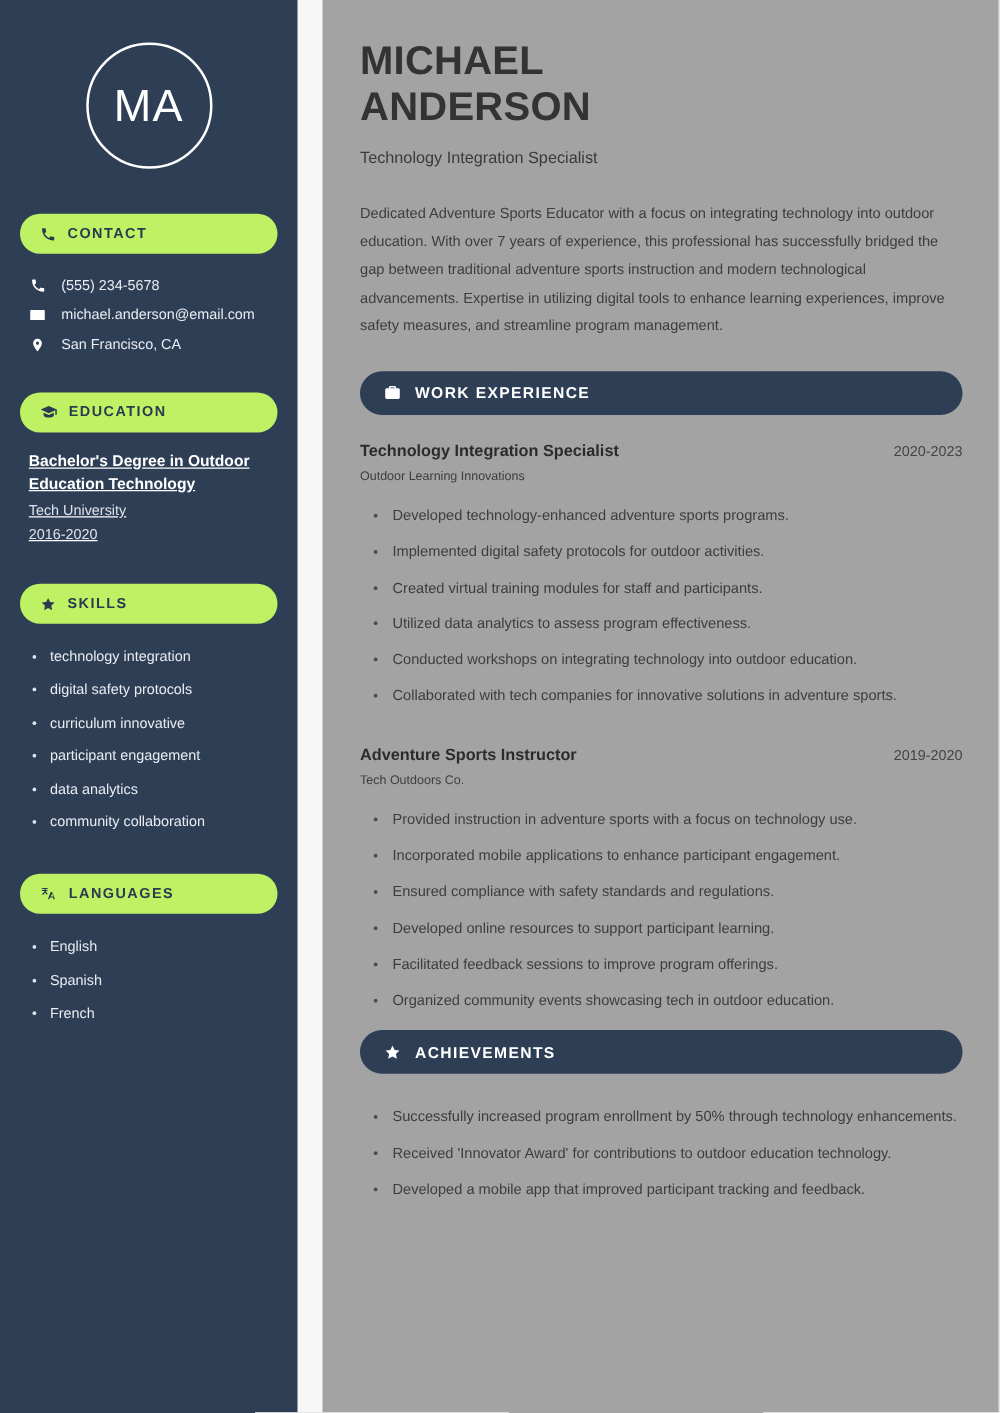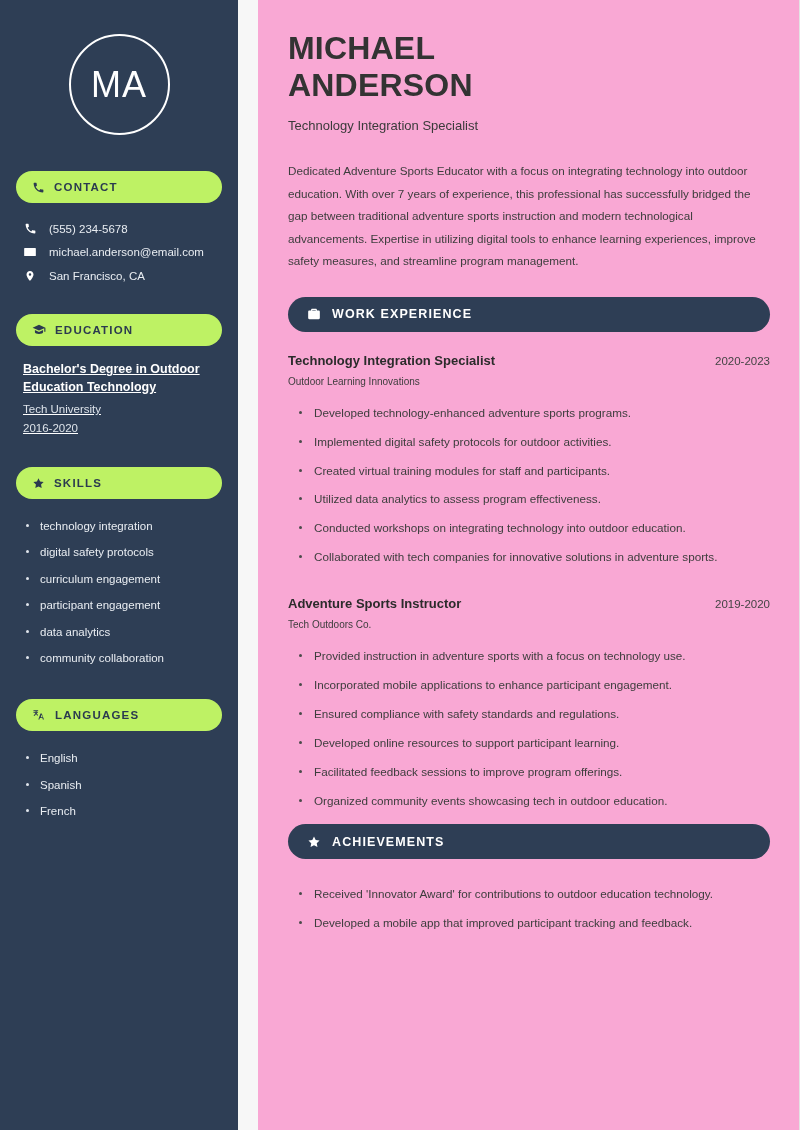--- a/index.html
+++ b/index.html
@@ -91,21 +91,21 @@
     left: 0; top: 11px;
     width: 3px; height: 3px;
     border-radius: 50%;
     background: #dfe5ec;
   }
 
   
   .main {
     flex: 1 1 auto;
     padding: 30px 29px 0 30px;
-    background: #f9a8d4;
+    background: #a3a3a3;
     position: relative;
   }
   .name {
     font-size: 32px;
     font-weight: bold;
     color: #333333;
     line-height: 1.16;
     letter-spacing: 0.2px;
   }
   .job-title {
@@ -230,21 +230,21 @@
       <span class="ico">
         <svg width="13" height="13" viewBox="0 0 24 24" fill="#2b3a4f">
             <path d="M12 2.5l2.9 6 6.6.9-4.8 4.6 1.2 6.5-5.9-3.1-5.9 3.1 1.2-6.5L2.5 9.4l6.6-.9 2.9-6z"></path>
           </svg>
       </span>
       <span class="pill-label">SKILLS</span>
     </div>
     <ul class="side-list">
       <li>technology integration</li>
       <li>digital safety protocols</li>
-      <li>curriculum engagement</li>
+      <li>curriculum innovative</li>
       <li>participant engagement</li>
       <li>data analytics</li>
       <li>community collaboration</li>
     </ul>
 
     <div class="pill">
       <span class="ico">
         <svg width="14" height="14" viewBox="0 0 24 24" fill="#2b3a4f">
             <path d="M2.5 4h8v1.6H7.9v1.1h2.4v1.5H7.8c.5 1.5 1.4 2.7 2.6 3.6l-.9 1.4c-1.1-.8-2-1.8-2.6-3-.7 1.4-1.8 2.6-3.2 3.5l-.9-1.4c1.5-.9 2.6-2.1 3.1-3.6v-.5H2.5V6.7h3.7V5.6H2.5V4zm12.1 5.6h2.1l3.8 10h-1.9l-.8-2.3h-4.3l-.8 2.3h-1.9l3.8-10zm.4 6.2h3.2l-1.6-4.5-1.6 4.5z"></path>
           </svg>
@@ -313,18 +313,19 @@
 
     <div class="banner achv-banner">
       <span class="ico">
         <svg width="14" height="14" viewBox="0 0 24 24" fill="#ffffff">
             <path d="M12 2.5l2.9 6 6.6.9-4.8 4.6 1.2 6.5-5.9-3.1-5.9 3.1 1.2-6.5L2.5 9.4l6.6-.9 2.9-6z"></path>
           </svg>
       </span>
       <span class="banner-label">ACHIEVEMENTS</span>
     </div>
     <ul class="bullets">
+      <li>Successfully increased program enrollment by 50% through technology enhancements.</li>
       <li>Received 'Innovator Award' for contributions to outdoor education technology.</li>
       <li>Developed a mobile app that improved participant tracking and feedback.</li>
     </ul>
 
   </main>
 </div>
 
 </body></html>

